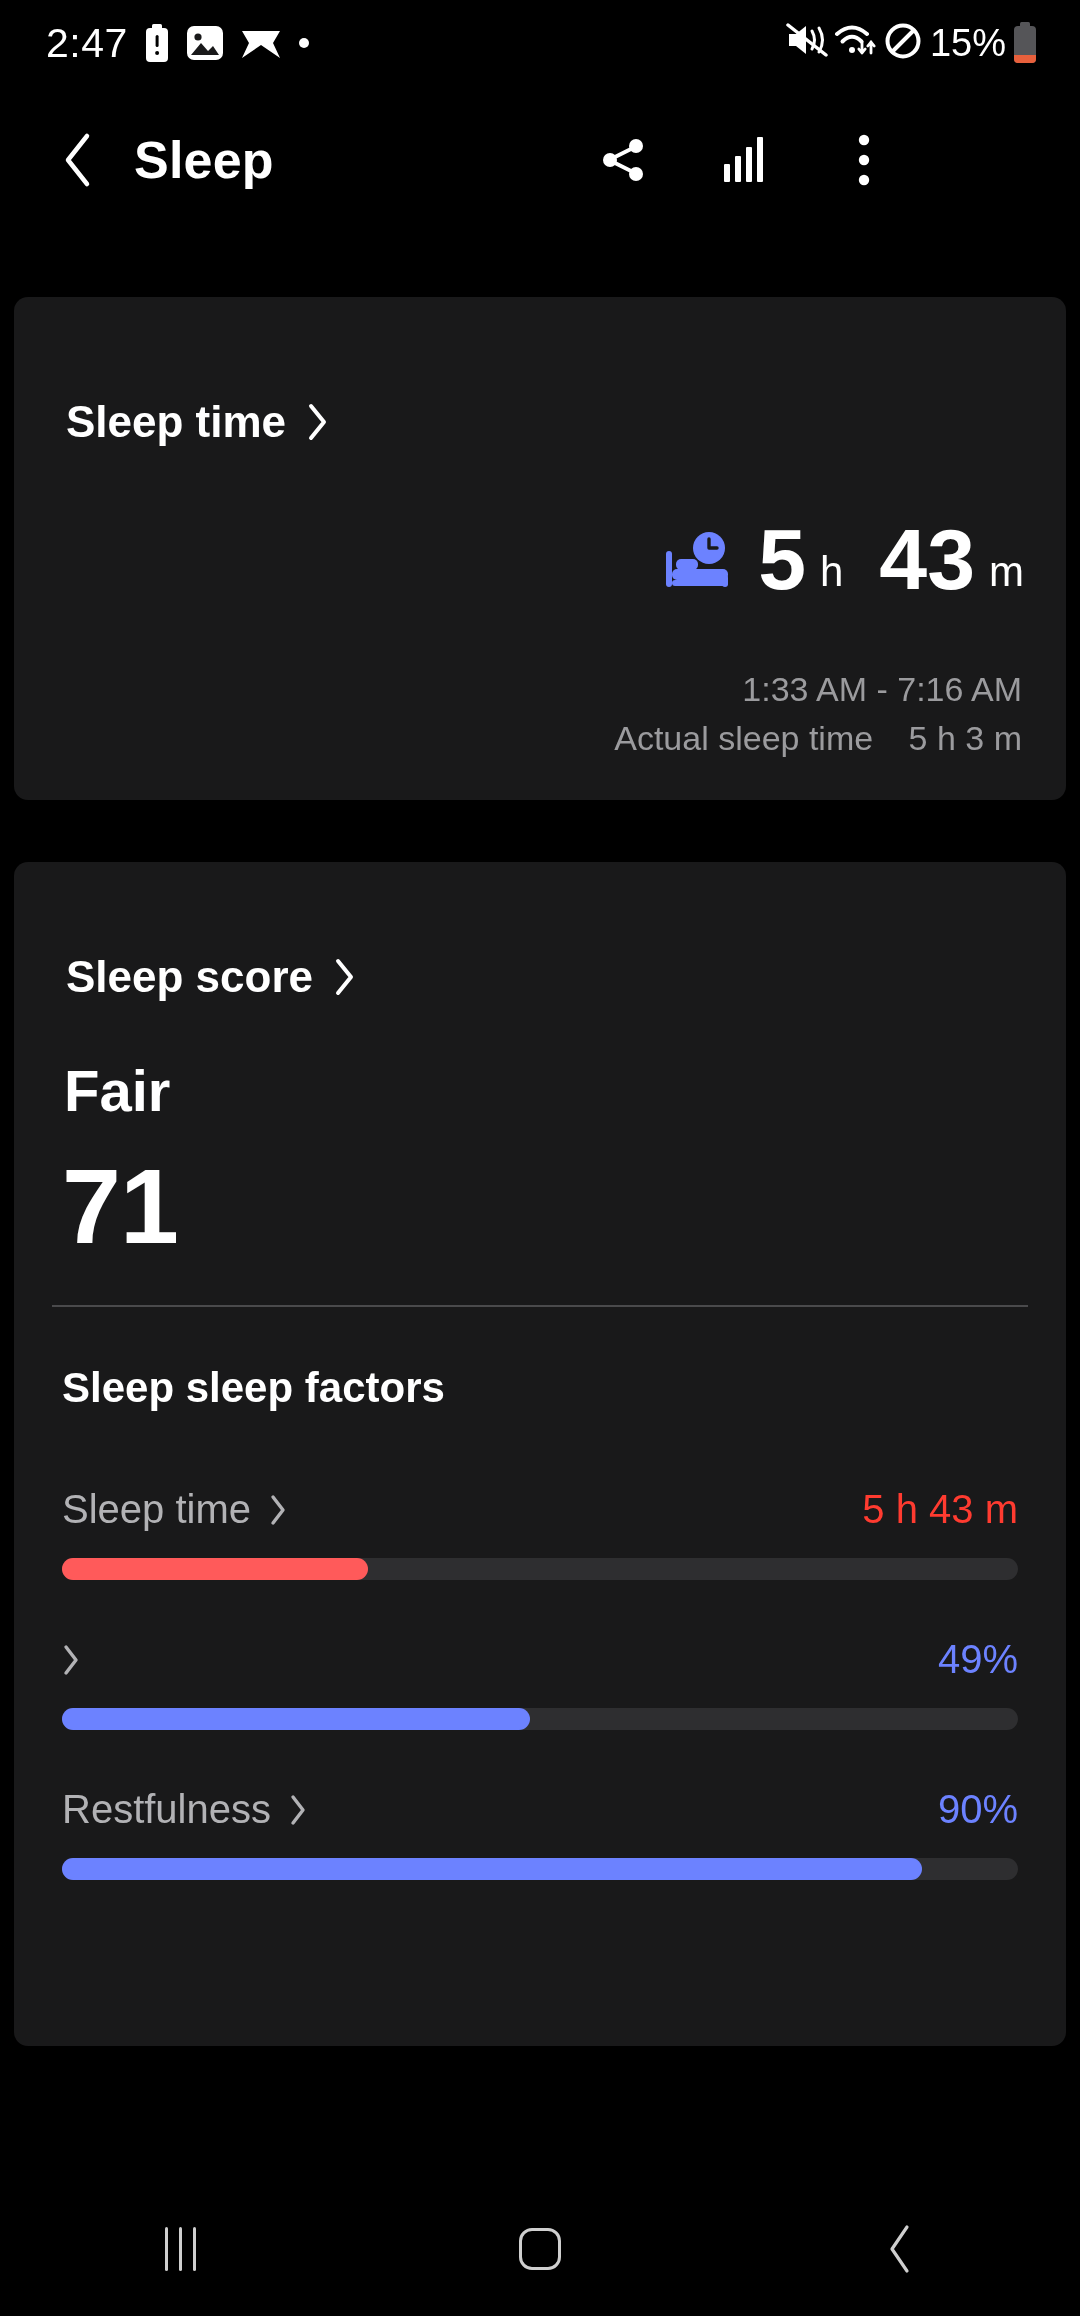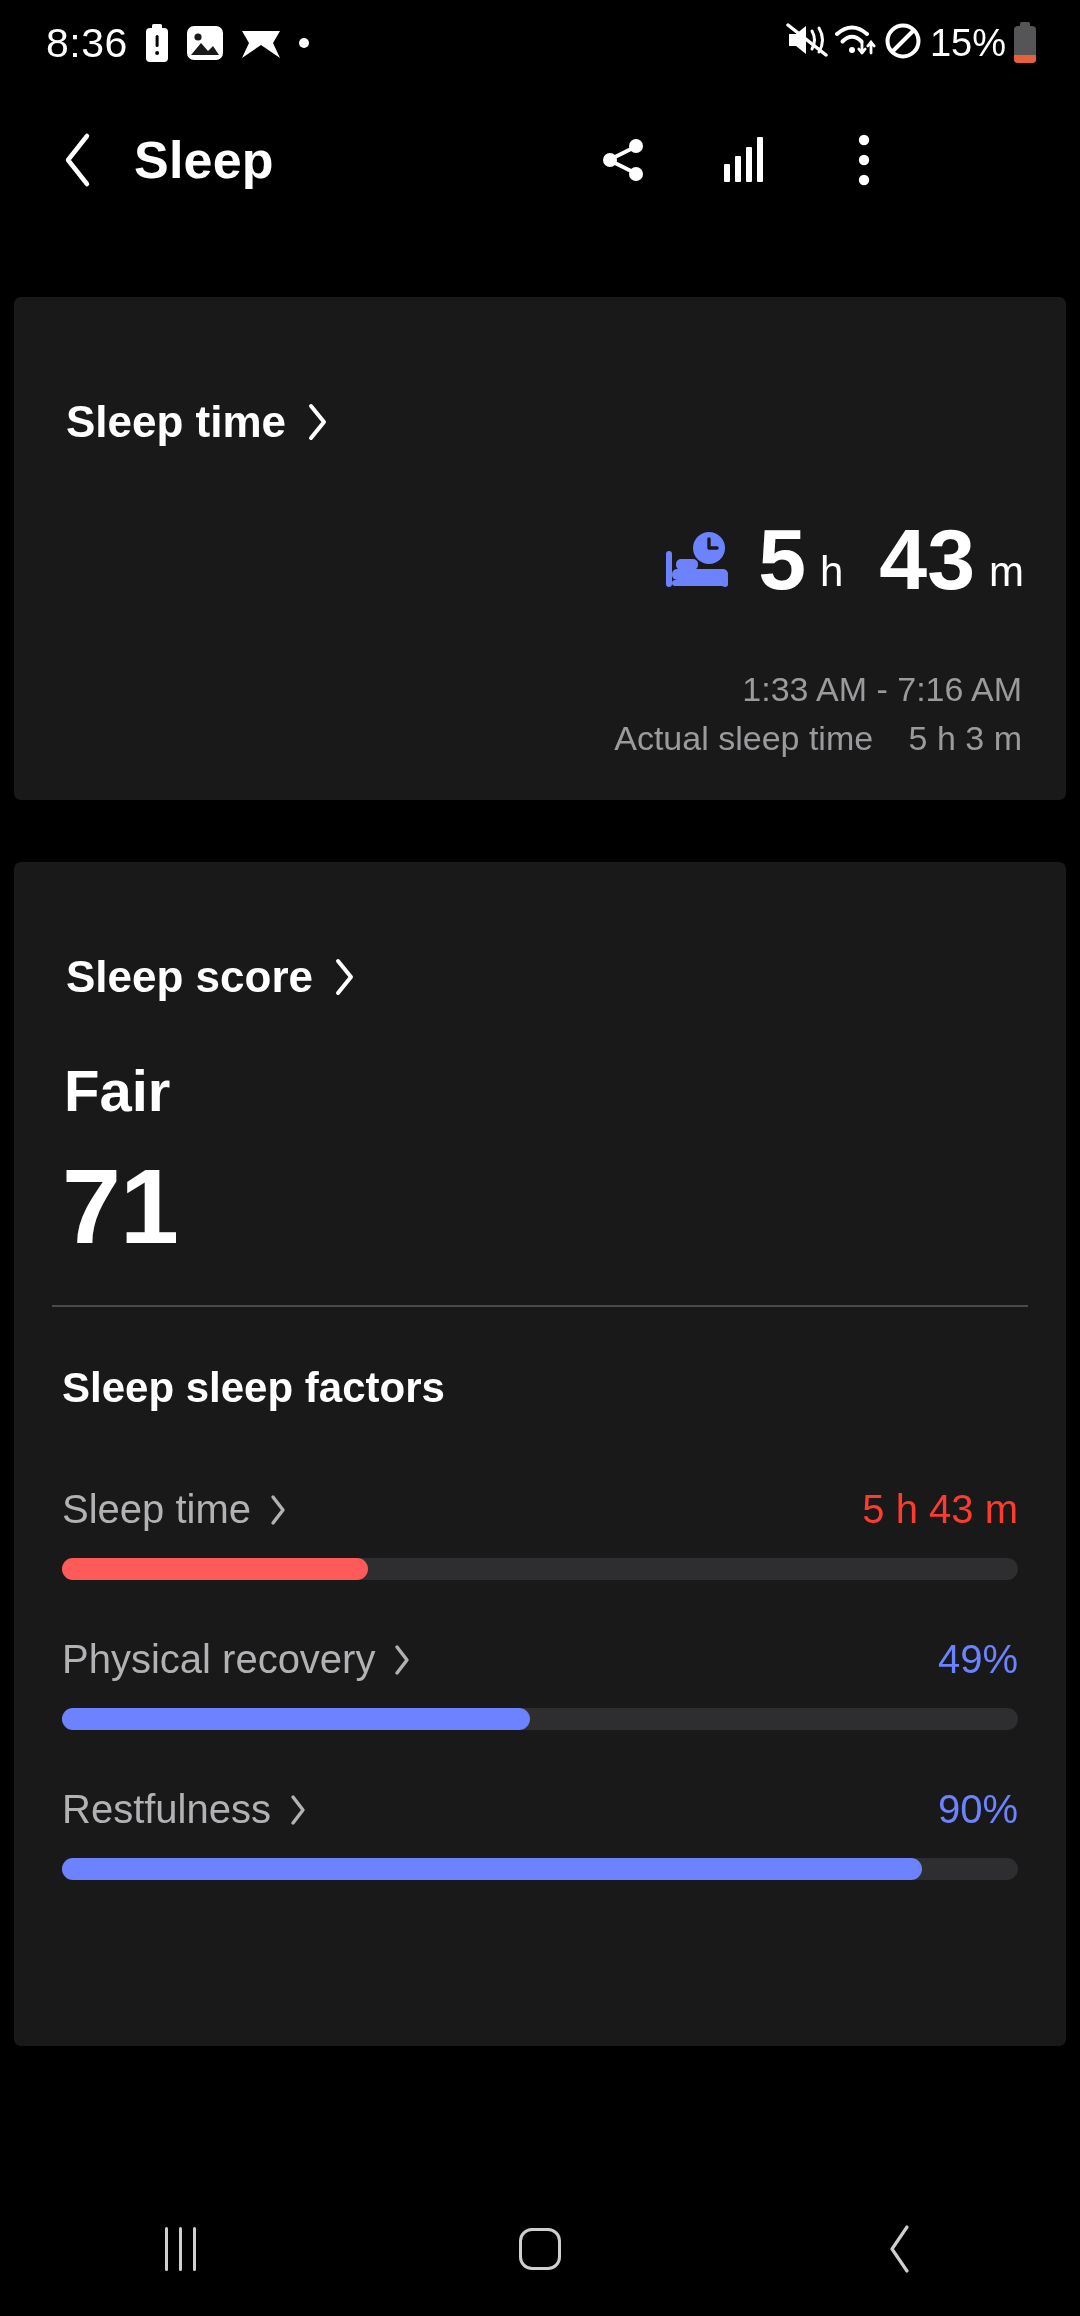--- a/index.html
+++ b/index.html
@@ -31,21 +31,21 @@
   .back-btn{ width:76px; height:76px; display:flex; align-items:center; justify-content:center; }
   .appbar-title{
     color:#fff; font-size:52px; font-weight:700; margin-left:18px; letter-spacing:.2px;
   }
   .appbar-actions{ margin-left:auto; display:flex; align-items:center; gap:48px; }
   .act-btn{ width:72px; height:72px; display:flex; align-items:center; justify-content:center; }
 
   
   .card{
     position:absolute; left:14px; width:1052px;
-    background:#19191A; border-radius:7px;
+    background:#19191A; border-radius:14px;
   }
   #card-sleeptime{ top:297px; height:503px; }
   #card-sleepscore{ top:862px; height:1184px; }
 
   .card-head{
     display:flex; align-items:center; gap:20px;
     color:#fff; font-size:44px; font-weight:700;
   }
   .chev{ display:inline-block; }
 
@@ -105,21 +105,21 @@
   .nav-btn{ width:150px; height:100px; display:flex; align-items:center; justify-content:center; }
   .nav-recents{ display:flex; gap:11px; }
   .nav-recents i{ display:block; width:3px; height:44px; background:#CFCFCF; border-radius:2px; }
   .nav-home{ width:42px; height:42px; border:3px solid #CFCFCF; border-radius:13px; }
 </style>
 </head>
 <body>
 
 <div class="statusbar">
   <div class="sb-left">
-    <span class="sb-time">8:36</span>
+    <span class="sb-time">2:47</span>
 
     <span class="ico">
       <svg width="26" height="38" viewBox="0 0 26 38">
           <rect x="8" y="0" width="10" height="5" rx="1.6" fill="#fff"></rect>
           <rect x="2" y="4" width="22" height="34" rx="4" fill="#fff"></rect>
           <rect x="11.6" y="11" width="3" height="12" rx="1.5" fill="#000"></rect>
           <circle cx="13.1" cy="29" r="2" fill="#000"></circle>
         </svg>
     </span>
 
@@ -295,21 +295,20 @@
       <span class="factor-value" style="color: rgb(255, 59, 48);">5 h 43 m</span>
     </div>
     <div class="track">
       <div class="fill" style="width: 32%; background: rgb(255, 90, 90);"></div>
     </div>
   </div>
 
   <div class="factor" id="factor-1">
     <div class="factor-row">
       <span class="factor-label">
-        <span>Physical recovery</span>
         <span class="ico">
           <svg width="18" height="32" viewBox="0 0 18 32">
               <path d="M4 3 L14 16 L4 29" stroke="#B2B2B5" stroke-width="3.4" fill="none" stroke-linecap="round" stroke-linejoin="round"></path>
             </svg>
         </span>
       </span>
       <span class="factor-value" style="color: rgb(108, 130, 255);">49%</span>
     </div>
     <div class="track">
       <div class="fill" style="width: 49%; background: rgb(108, 130, 255);"></div>

